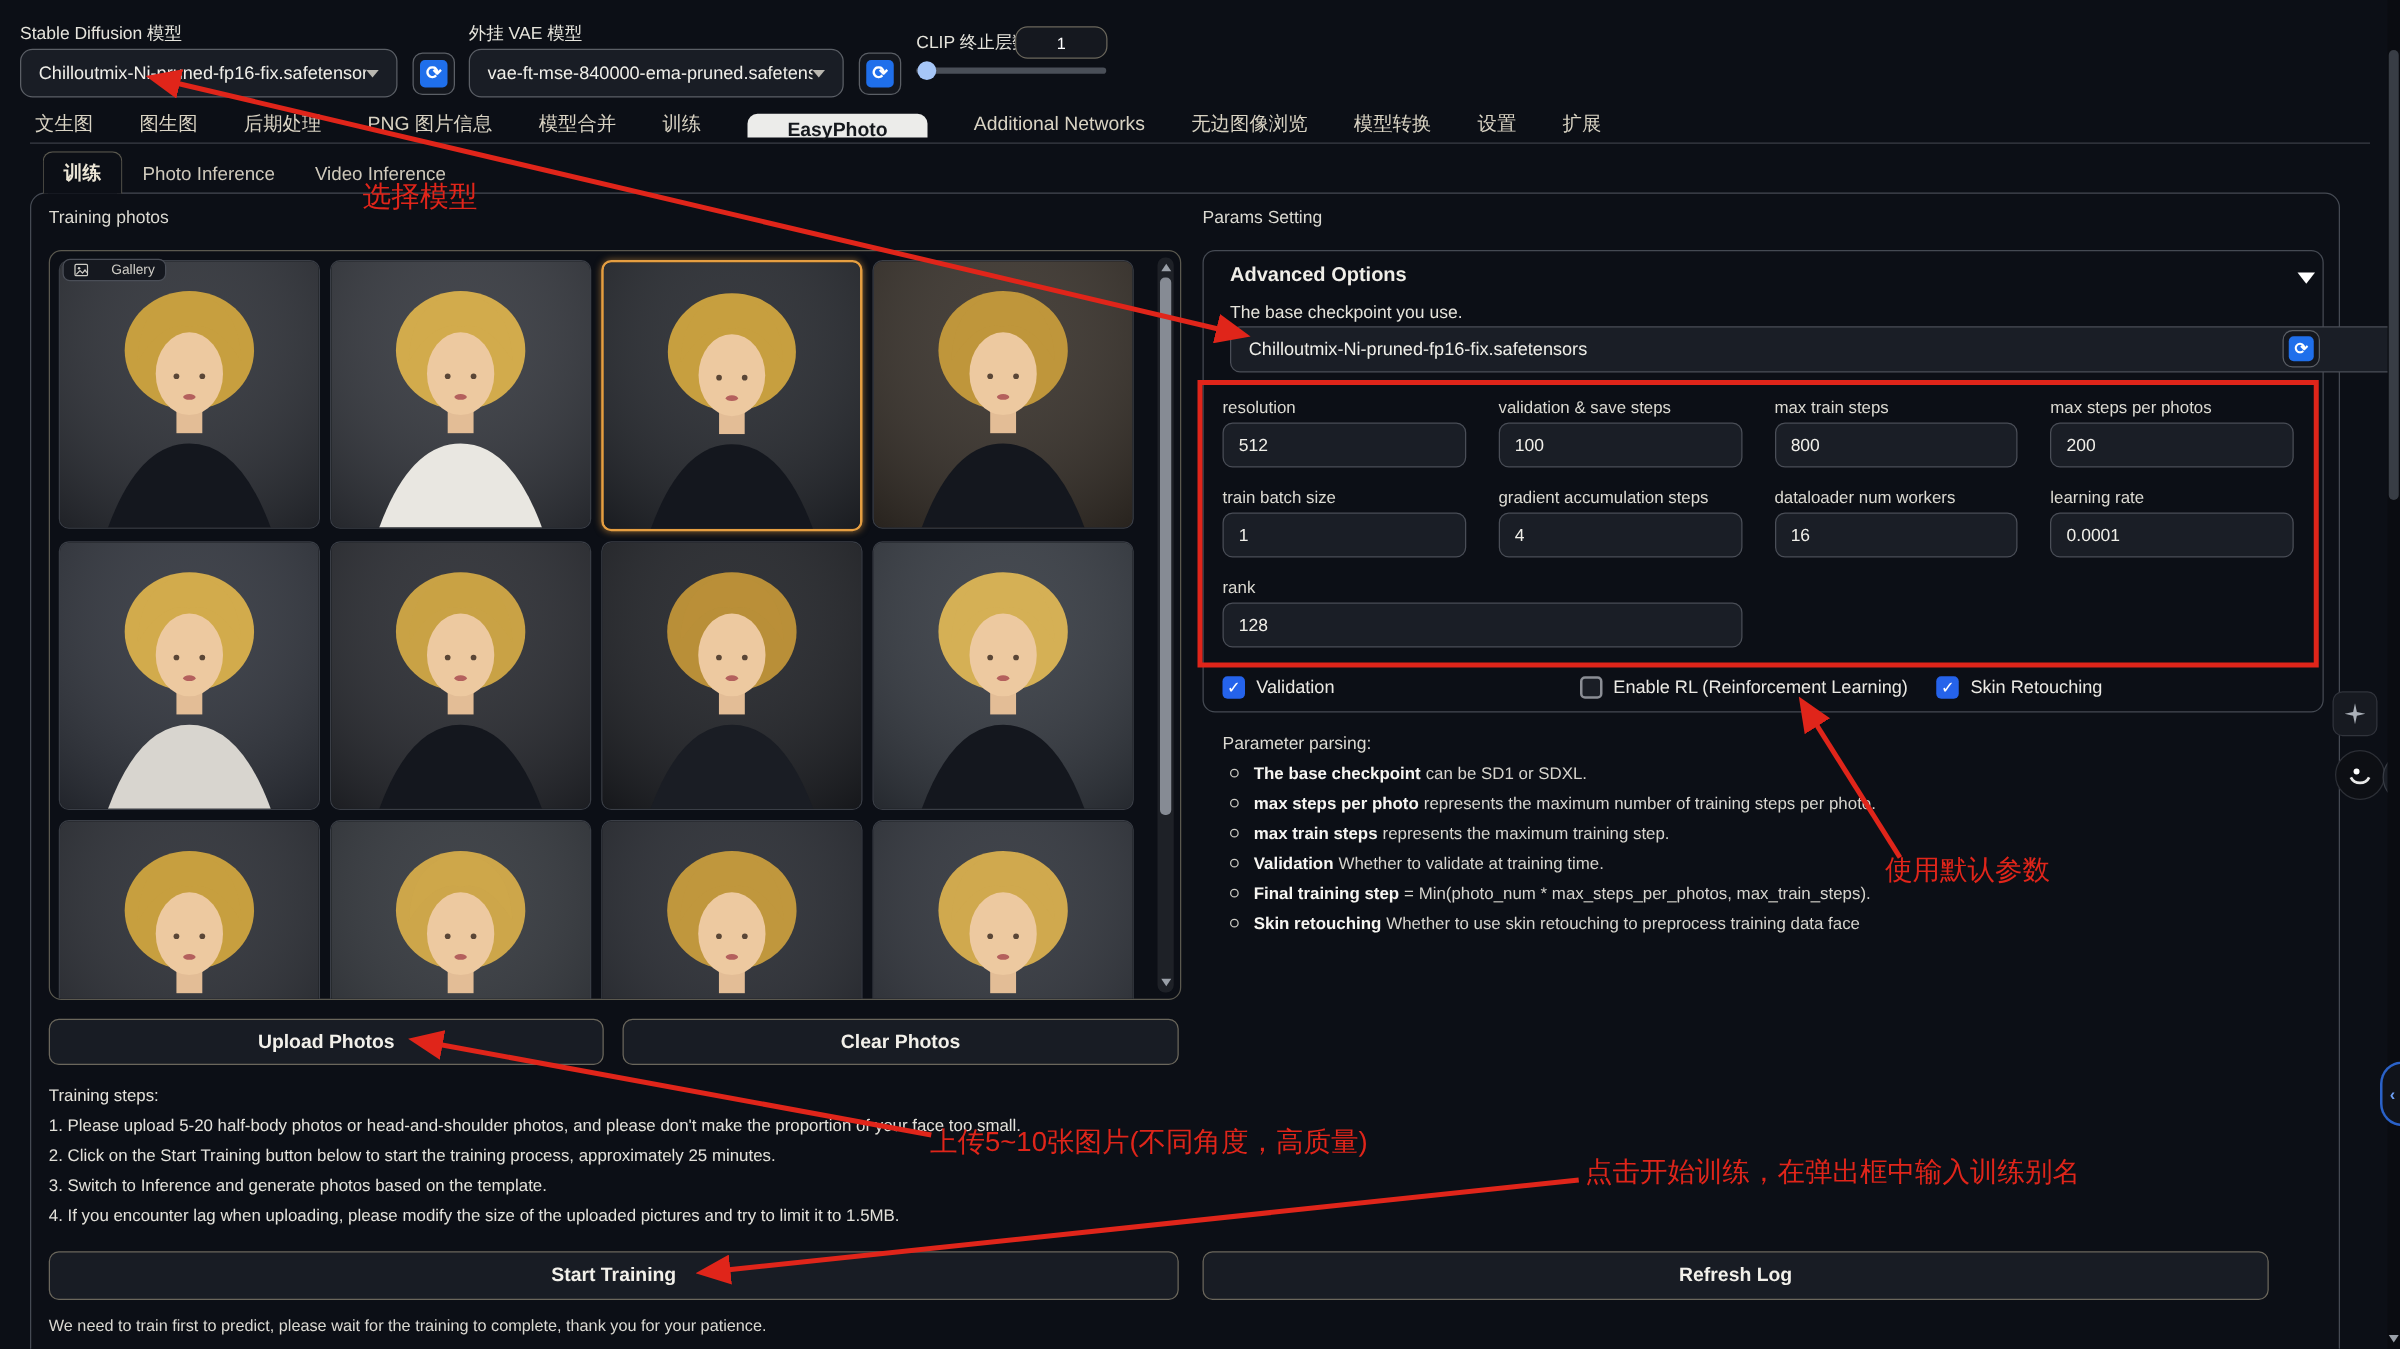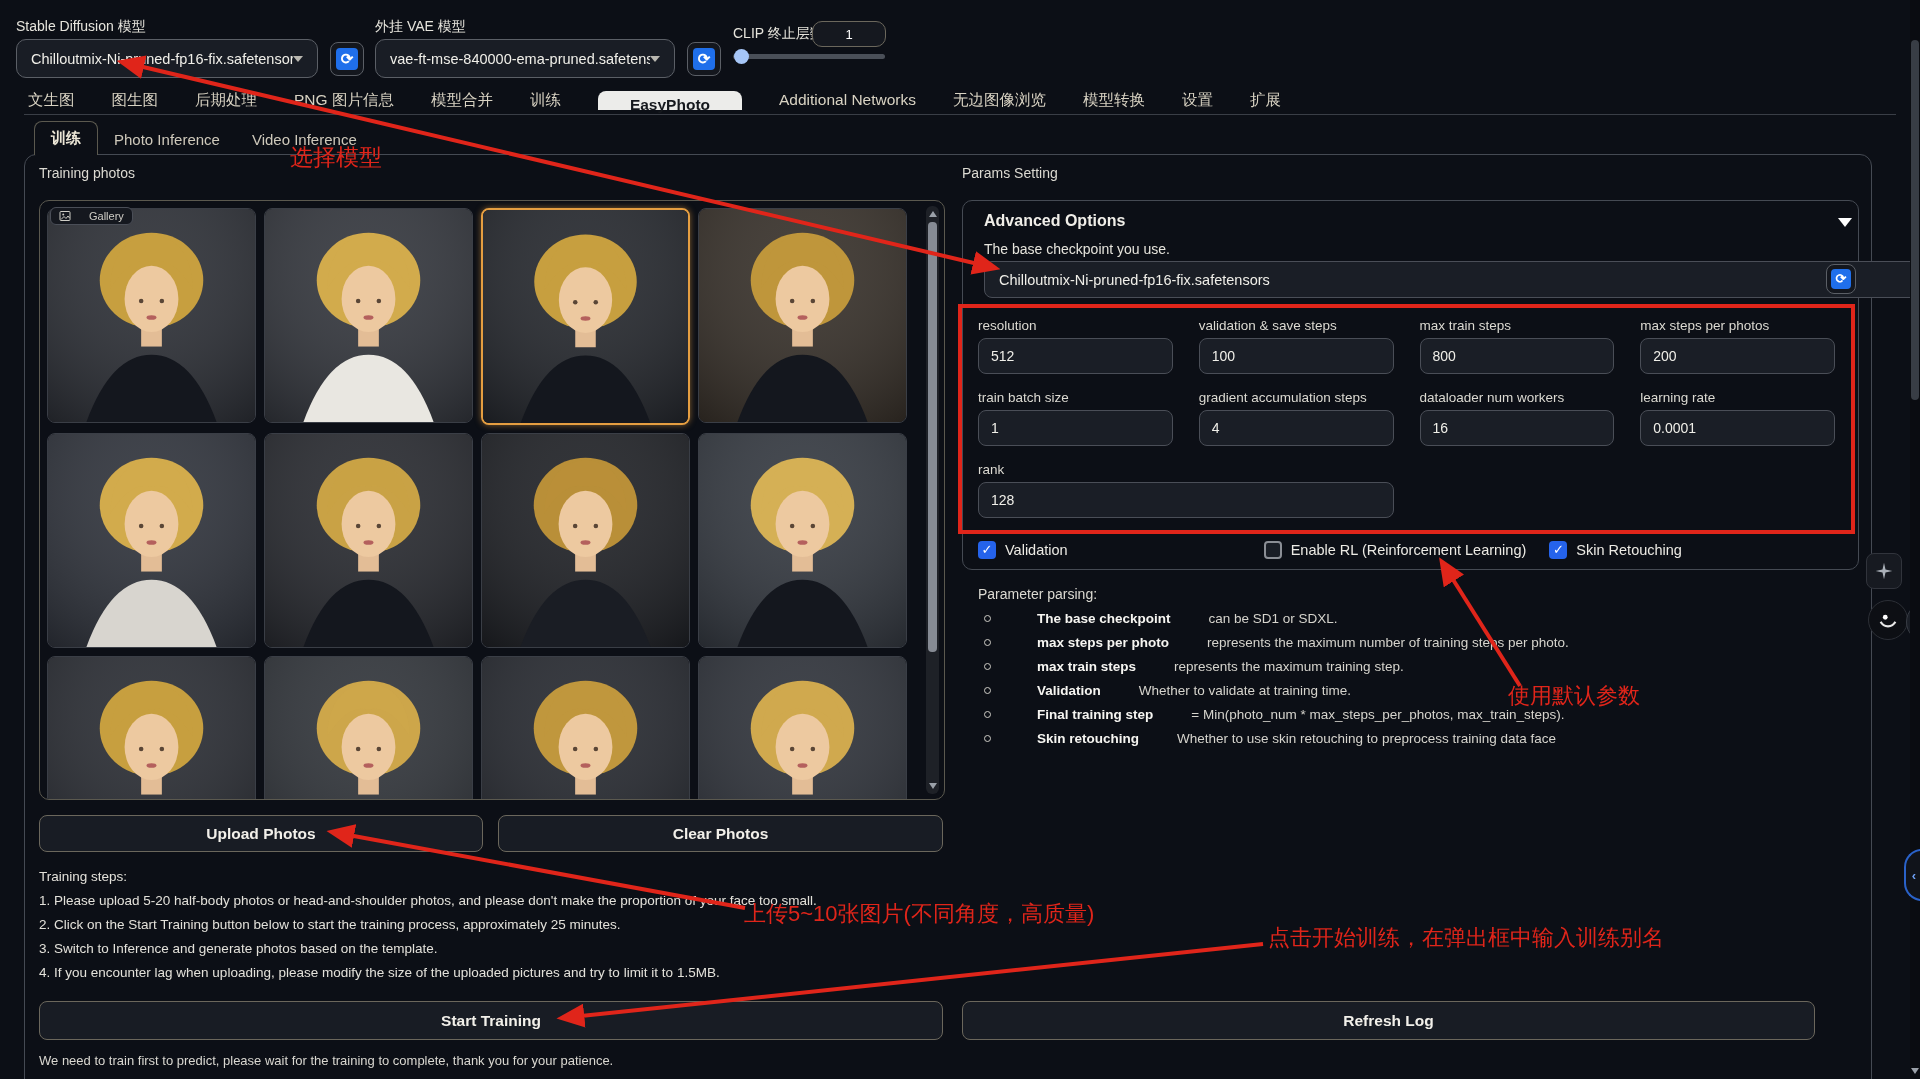--- a/index.html
+++ b/index.html
@@ -66,21 +66,21 @@
   .pfield .plabel{font-size:13.5px;color:#dcdad2;margin-bottom:5px;}
   .tin{width:100%;height:36px;box-sizing:border-box;background:#1a1e26;border:1px solid #4a4e57;border-radius:8px;
       color:#f0efe9;font-size:14px;padding:0 12px;outline:none;font-family:"Liberation Sans","DejaVu Sans",sans-serif;}
   .wide{grid-column:span 2;}
   #checkbox-row{position:absolute;left:978px;top:541px;width:857px;display:flex;z-index:2;}
   .cbitem{flex:1;display:flex;align-items:center;gap:9px;font-size:14.5px;color:#eceae4;cursor:pointer;}
   .cbox{width:18px;height:18px;border-radius:4px;box-sizing:border-box;flex:none;text-align:center;line-height:17px;font-size:13px;}
   .cbox.on{background:#2563eb;color:#fff;}
   .cbox.off{background:#1a1e26;border:2px solid #8b8e95;}
   #parsing-list{position:absolute;left:984px;top:606px;list-style:none;margin:0;padding:0;}
-  #parsing-list li{height:24px;font-size:13.5px;color:#d6d4cd;display:flex;align-items:center;gap:34px;}
+  #parsing-list li{height:24px;font-size:13.5px;color:#d6d4cd;display:flex;align-items:center;}
   #parsing-list .dot{width:5px;height:5px;border:1.5px solid #cfcdc6;border-radius:50%;margin-right:12px;flex:none;}
   #parsing-list b{color:#f6f5f1;margin-right:4px;}
   
   .ann-text{position:absolute;color:#e0251a;font-size:22px;z-index:55;white-space:nowrap;
       font-family:"Liberation Sans","DejaVu Sans",sans-serif;}
   #overlay{position:absolute;left:0;top:0;z-index:50;pointer-events:none;}
   
   .edge-btn{position:absolute;z-index:40;display:flex;align-items:center;justify-content:center;}
   .star-btn{left:1866px;top:553px;width:34px;height:34px;background:#171a21;border:1px solid #31343c;border-radius:8px;}
   .eye-btn{left:1868px;top:600px;width:38px;height:38px;background:#0d0f14;border:1px solid #2c2f36;border-radius:50%;}

